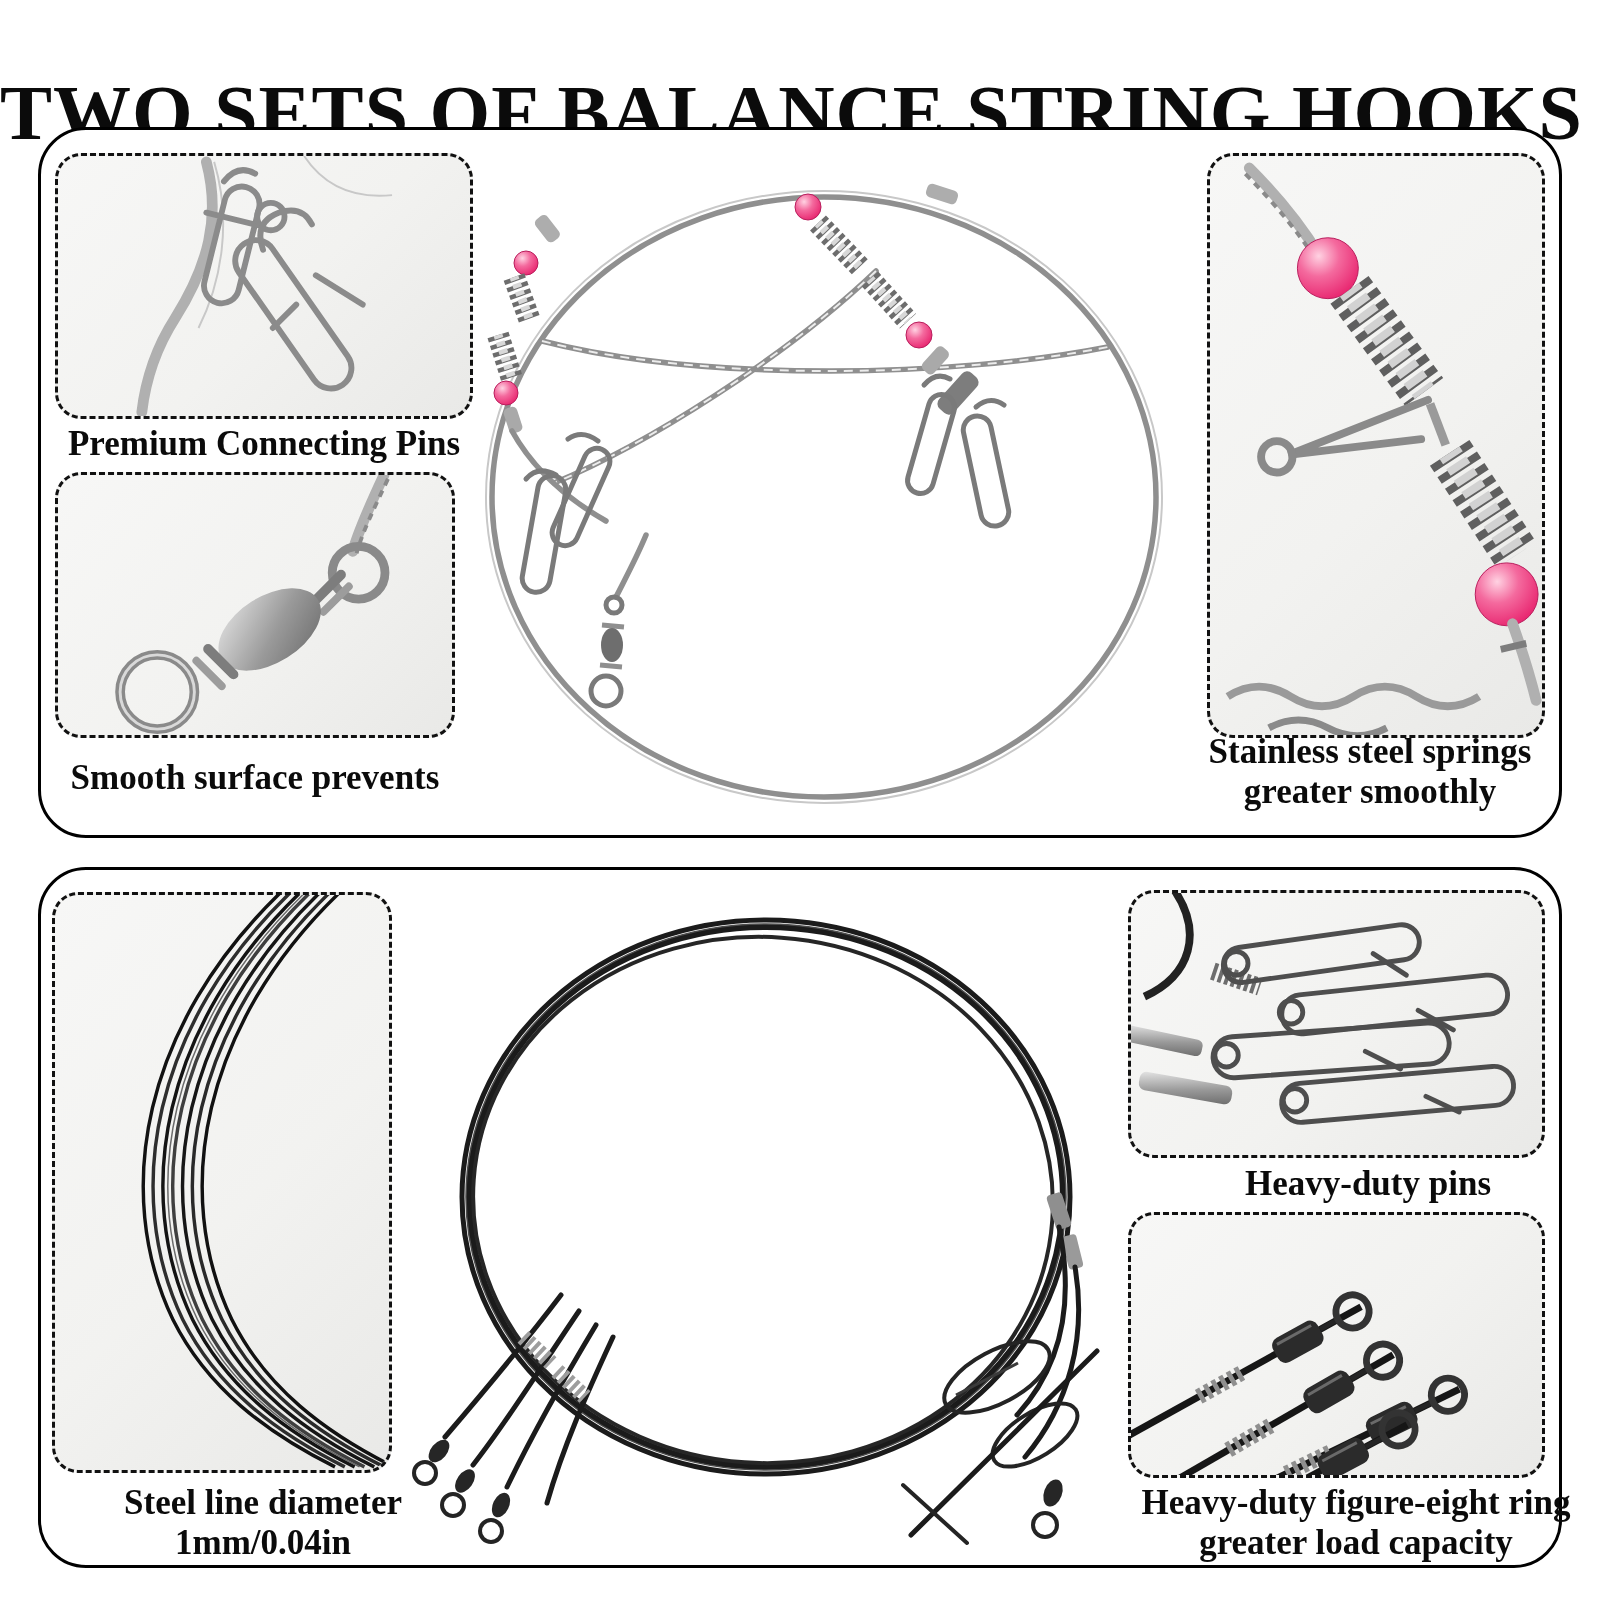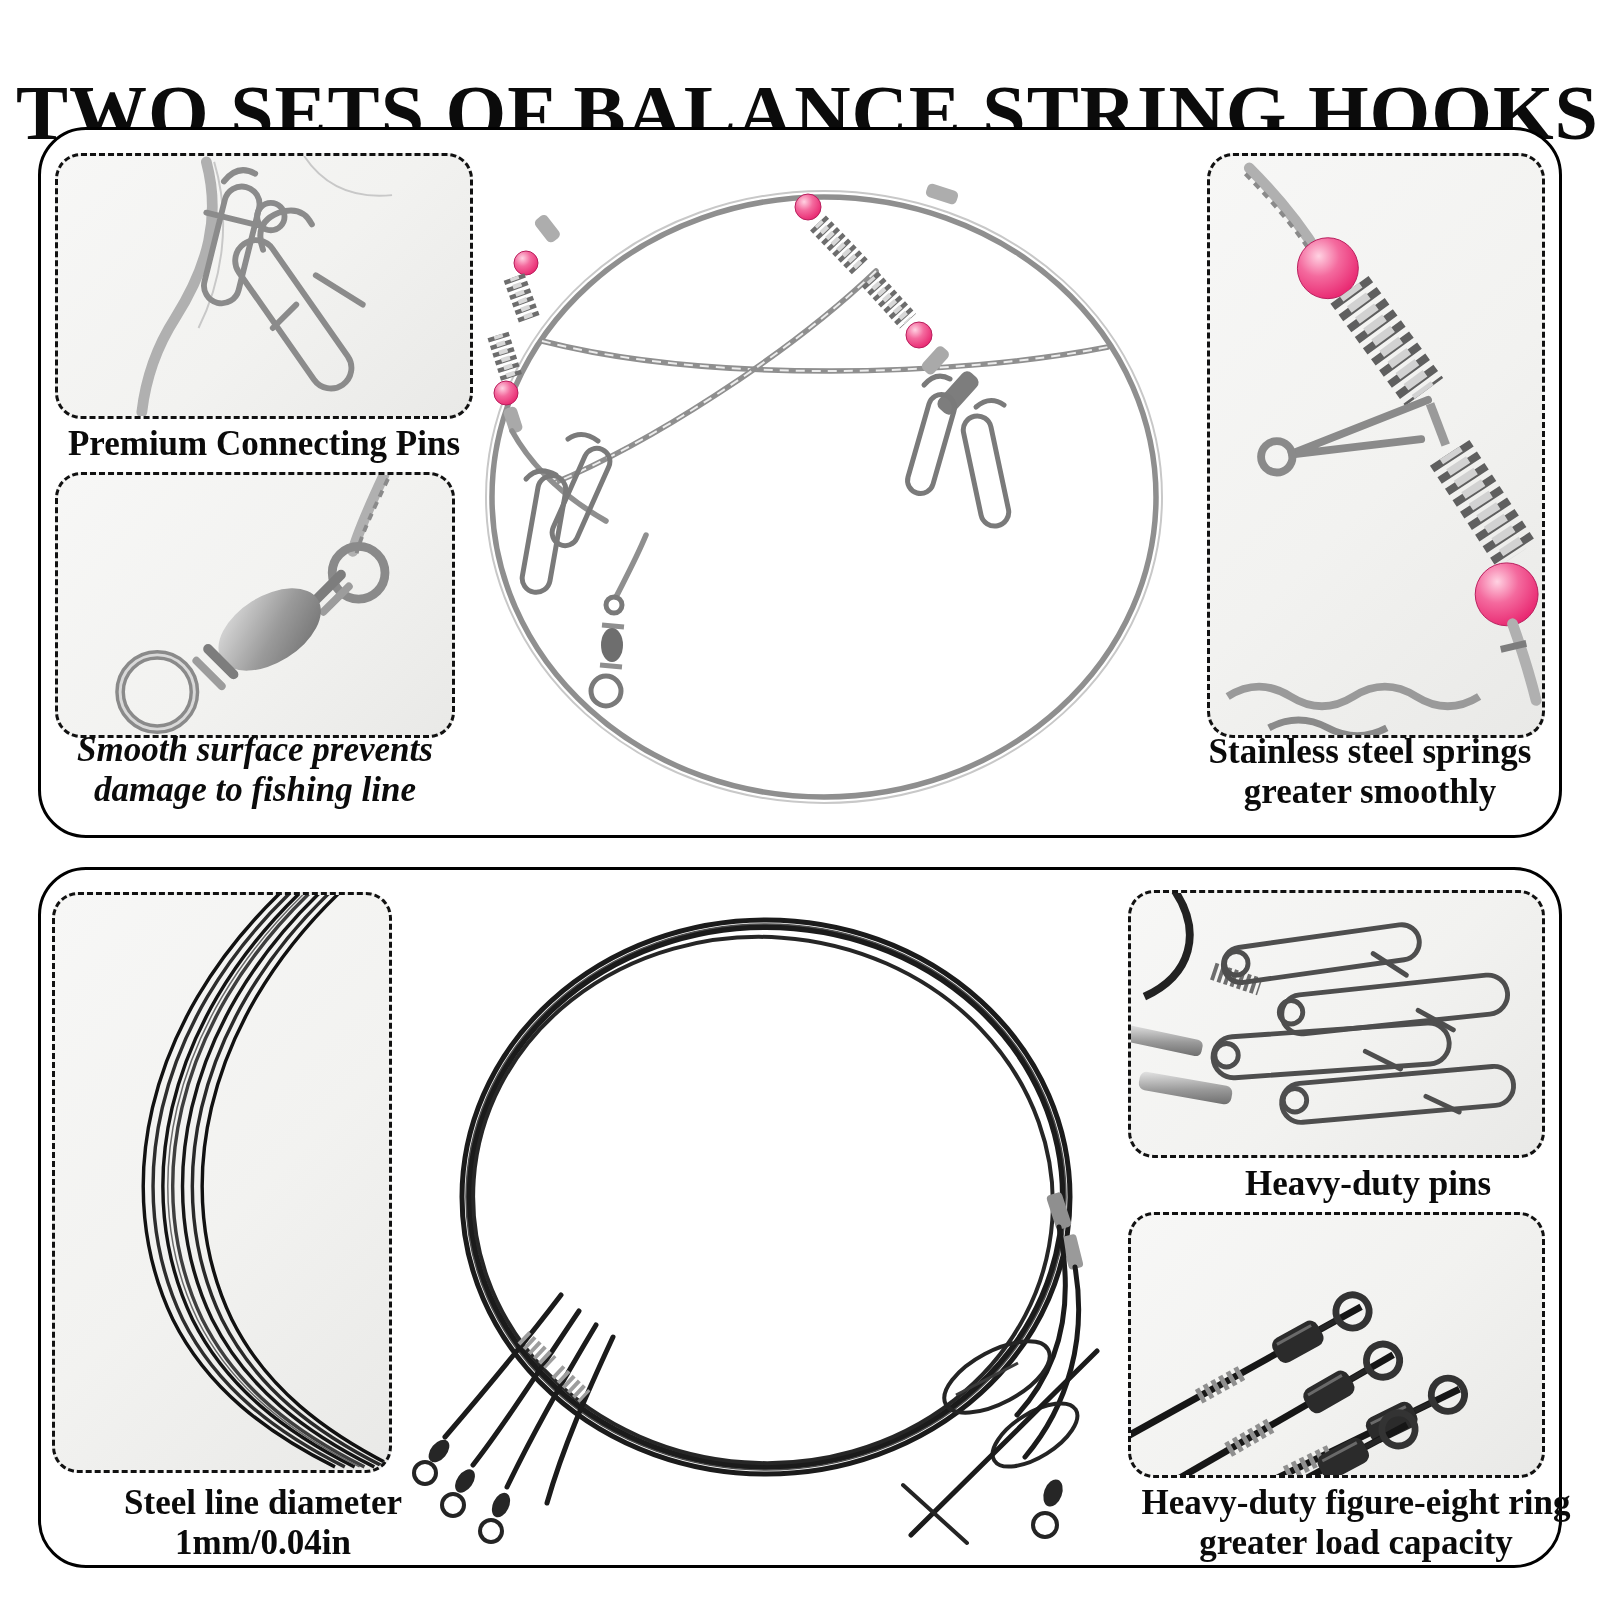--- a/index.html
+++ b/index.html
@@ -1,18 +1,18 @@
 <!DOCTYPE html>
 <html style="--text: #0b0b0b; --panel-border: #000000; --inset-border: #111111; --inset-bg: #f2f2f0; --bead-pink: #e8256f; --bead-pink-light: #ffd2e2; --steel-light: #c9c9c9; --steel-mid: #8f8f8f; --steel-dark: #5a5a5a; --black-wire: #1b1b1b;"><head>
 <meta charset="utf-8">
 <style>
   html,body{margin:0;padding:0;background:#fff;}
   .stage{position:relative;width:1601px;height:1601px;background:#fff;overflow:hidden;
          font-family:"Liberation Serif", serif;color:var(--text,#0b0b0b);}
-  .page-title{position:absolute;top:16px;left:16px;width:1443px;text-align:center;
+  .page-title{position:absolute;top:16px;left:0;width:1443px;text-align:center;
     font-size:78px;font-weight:bold;letter-spacing:1px;white-space:nowrap;}
   .panel{position:absolute;left:38px;width:1524px;border:3px solid var(--panel-border,#000);
     border-radius:48px;background:#fff;box-sizing:border-box;}
   .top-panel{top:127px;height:711px;}
   .bottom-panel{top:867px;height:701px;}
   .inset{position:absolute;border:3px dashed var(--inset-border,#111);border-radius:26px;
     background:linear-gradient(135deg,#f7f7f6 0%,var(--inset-bg,#f2f2f0) 55%,#e9e9e7 100%);
     box-sizing:border-box;overflow:hidden;}
   .inset svg{display:block;width:100%;height:100%;}
   .photo-main{position:absolute;}
@@ -88,23 +88,22 @@
         <circle cx="306" cy="100" r="27" stroke="#8a8a8a" stroke-width="9" fill="none"></circle>
         <line x1="262" y1="128" x2="288" y2="102" stroke="#7d7d7d" stroke-width="10" stroke-linecap="round"></line>
         <line x1="270" y1="140" x2="296" y2="114" stroke="#9c9c9c" stroke-width="8" stroke-linecap="round"></line>
         <ellipse cx="215" cy="158" rx="58" ry="34" transform="rotate(-32 215 158)" fill="url(#metalGrad)"></ellipse>
         <line x1="152" y1="178" x2="178" y2="204" stroke="#7d7d7d" stroke-width="10" stroke-linecap="round"></line>
         <line x1="140" y1="190" x2="166" y2="216" stroke="#9c9c9c" stroke-width="8" stroke-linecap="round"></line>
         <circle cx="100" cy="222" r="38" stroke="#8a8a8a" stroke-width="10" fill="none"></circle>
         <circle cx="100" cy="222" r="38" stroke="#d9d9d9" stroke-width="3" fill="none"></circle>
       </svg>
     </figure>
-    <figcaption class="cap" style="left:14px;top:600px;width:400px;font-style:italic;">
+    <figcaption class="cap" style="left:14px;top:628px;width:400px;">
       <div>Smooth surface prevents</div>
-      <div>damage to fishing line</div>
     </figcaption>
 
     <svg class="photo-main" style="left:415px;top:15px;" width="745" height="680" viewBox="0 0 745 680" aria-hidden="true">
       <ellipse cx="368" cy="352" rx="332" ry="300" class="wire-main" stroke-width="4"></ellipse>
       <ellipse cx="368" cy="352" rx="338" ry="306" class="wire-thin"></ellipse>
       <rect x="470" y="42" width="32" height="14" rx="5" transform="rotate(18 486 49)" fill="#adadad"></rect>
       <path class="wire-main" d="M86,196 C250,238 500,232 652,202"></path>
       <path class="twist" d="M86,196 C250,238 500,232 652,202"></path>
       <path class="wire-main" d="M420,126 C330,212 190,300 98,338"></path>
       <path class="twist" d="M420,126 C330,212 190,300 98,338"></path>

